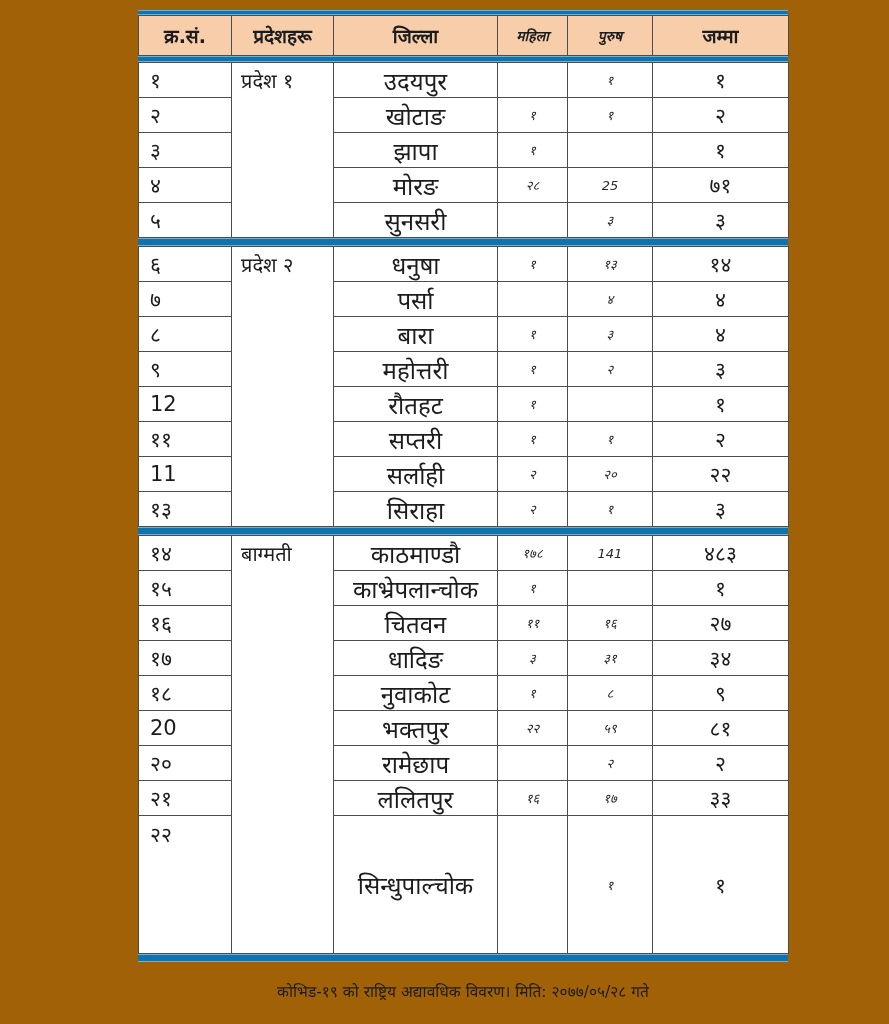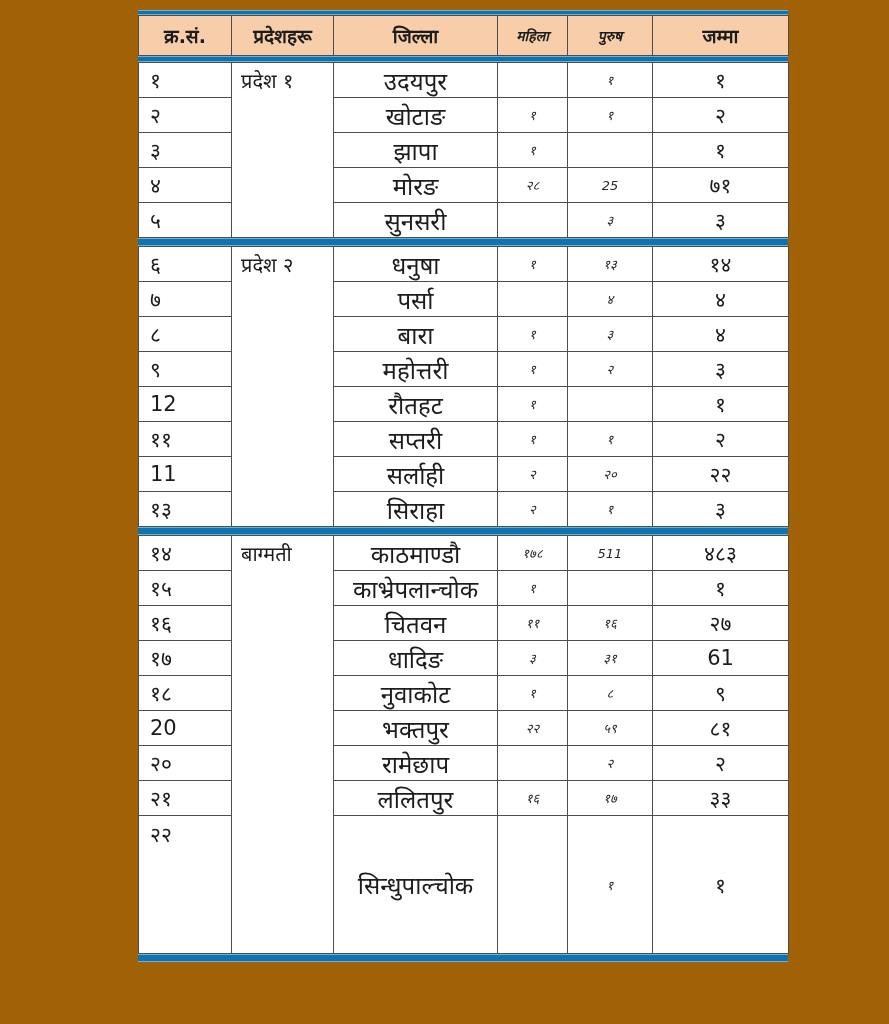--- a/index.html
+++ b/index.html
@@ -217,21 +217,21 @@
           <col class="c4">
           <col class="c5">
           <col class="c6">
         </colgroup>
       <tbody>
           <tr>
         <td class="sn">१४</td>
         <td class="prov" rowspan="9">बाग्मती</td>
         <td class="dist">काठमाण्डौ</td>
         <td class="num">१७८</td>
-        <td class="num">511</td>
+        <td class="num">141</td>
         <td class="tot">४८३</td>
       </tr>
       <tr>
         <td class="sn">१५</td>
         <td class="dist">काभ्रेपलान्चोक</td>
         <td class="num">१</td>
         <td class="num"></td>
         <td class="tot">१</td>
       </tr>
       <tr>
@@ -239,21 +239,21 @@
         <td class="dist">चितवन</td>
         <td class="num">११</td>
         <td class="num">१६</td>
         <td class="tot">२७</td>
       </tr>
       <tr>
         <td class="sn">१७</td>
         <td class="dist">धादिङ</td>
         <td class="num">३</td>
         <td class="num">३१</td>
-        <td class="tot">61</td>
+        <td class="tot">३४</td>
       </tr>
       <tr>
         <td class="sn">१८</td>
         <td class="dist">नुवाकोट</td>
         <td class="num">१</td>
         <td class="num">८</td>
         <td class="tot">९</td>
       </tr>
       <tr>
         <td class="sn">20</td>
@@ -282,13 +282,14 @@
         <td class="num"></td>
         <td class="num">१</td>
         <td class="tot">१</td>
       </tr>
     </tbody>
       </table>
 
     <div class="bar bar-bottom"></div>
   </div>
 
+  <div class="footer">कोभिड-१९ को राष्ट्रिय अद्यावधिक विवरण। मिति: २०७७/०५/२८ गते</div>
 </div>
 
 </body></html>

